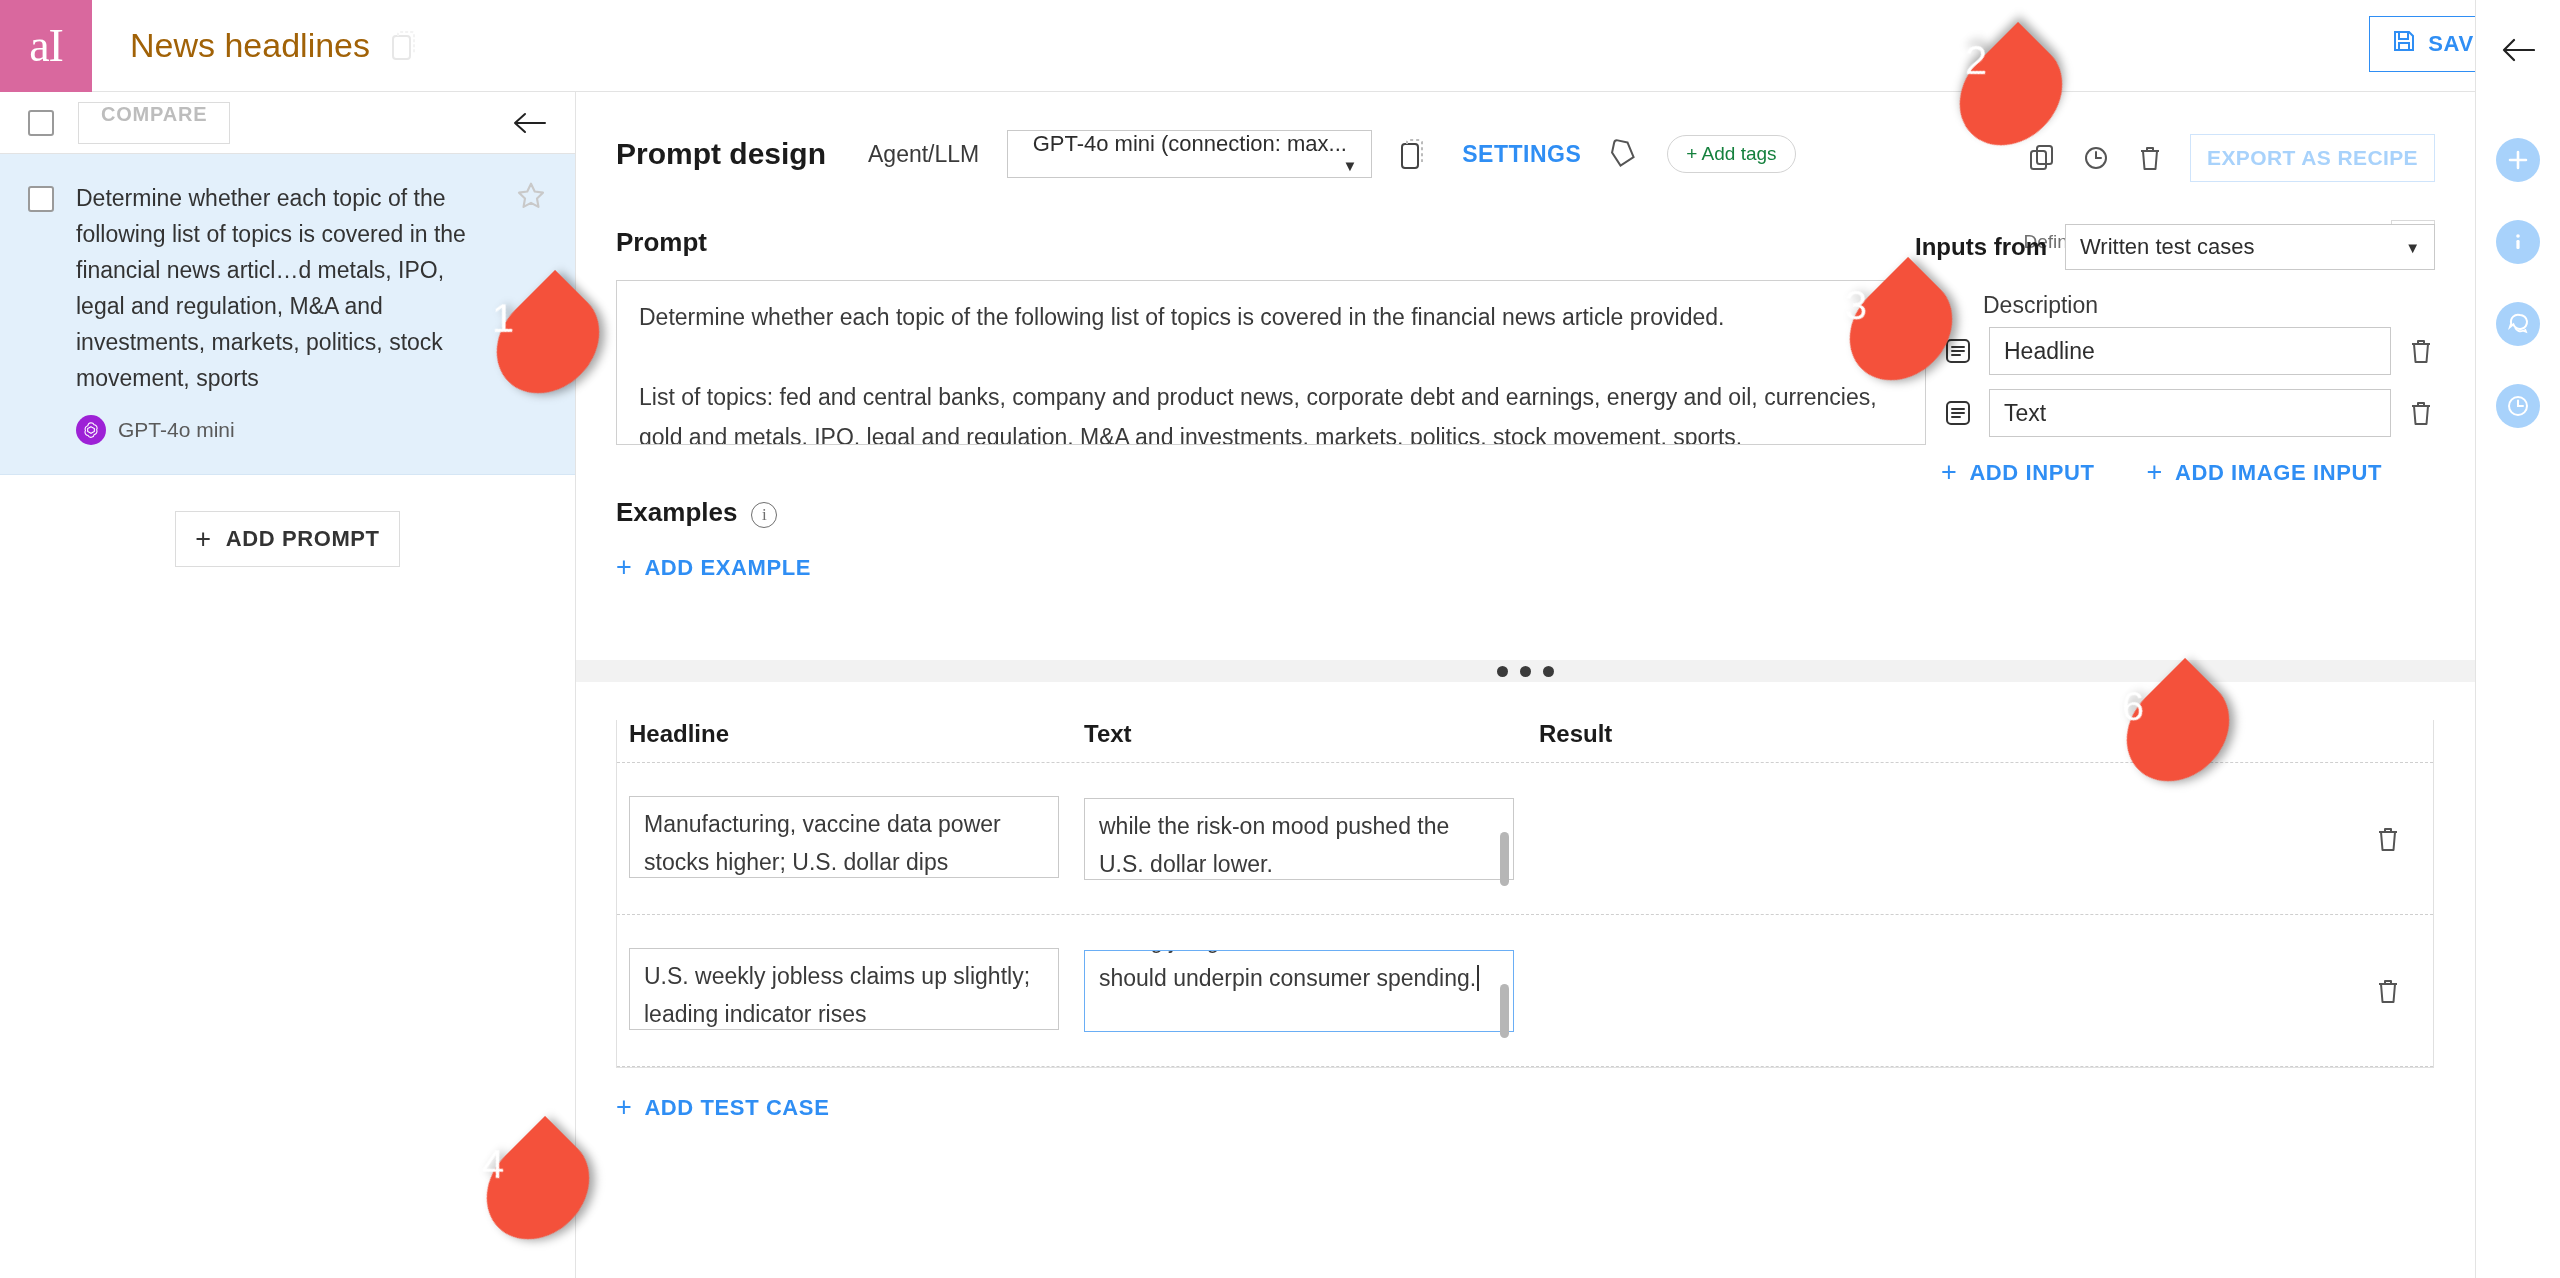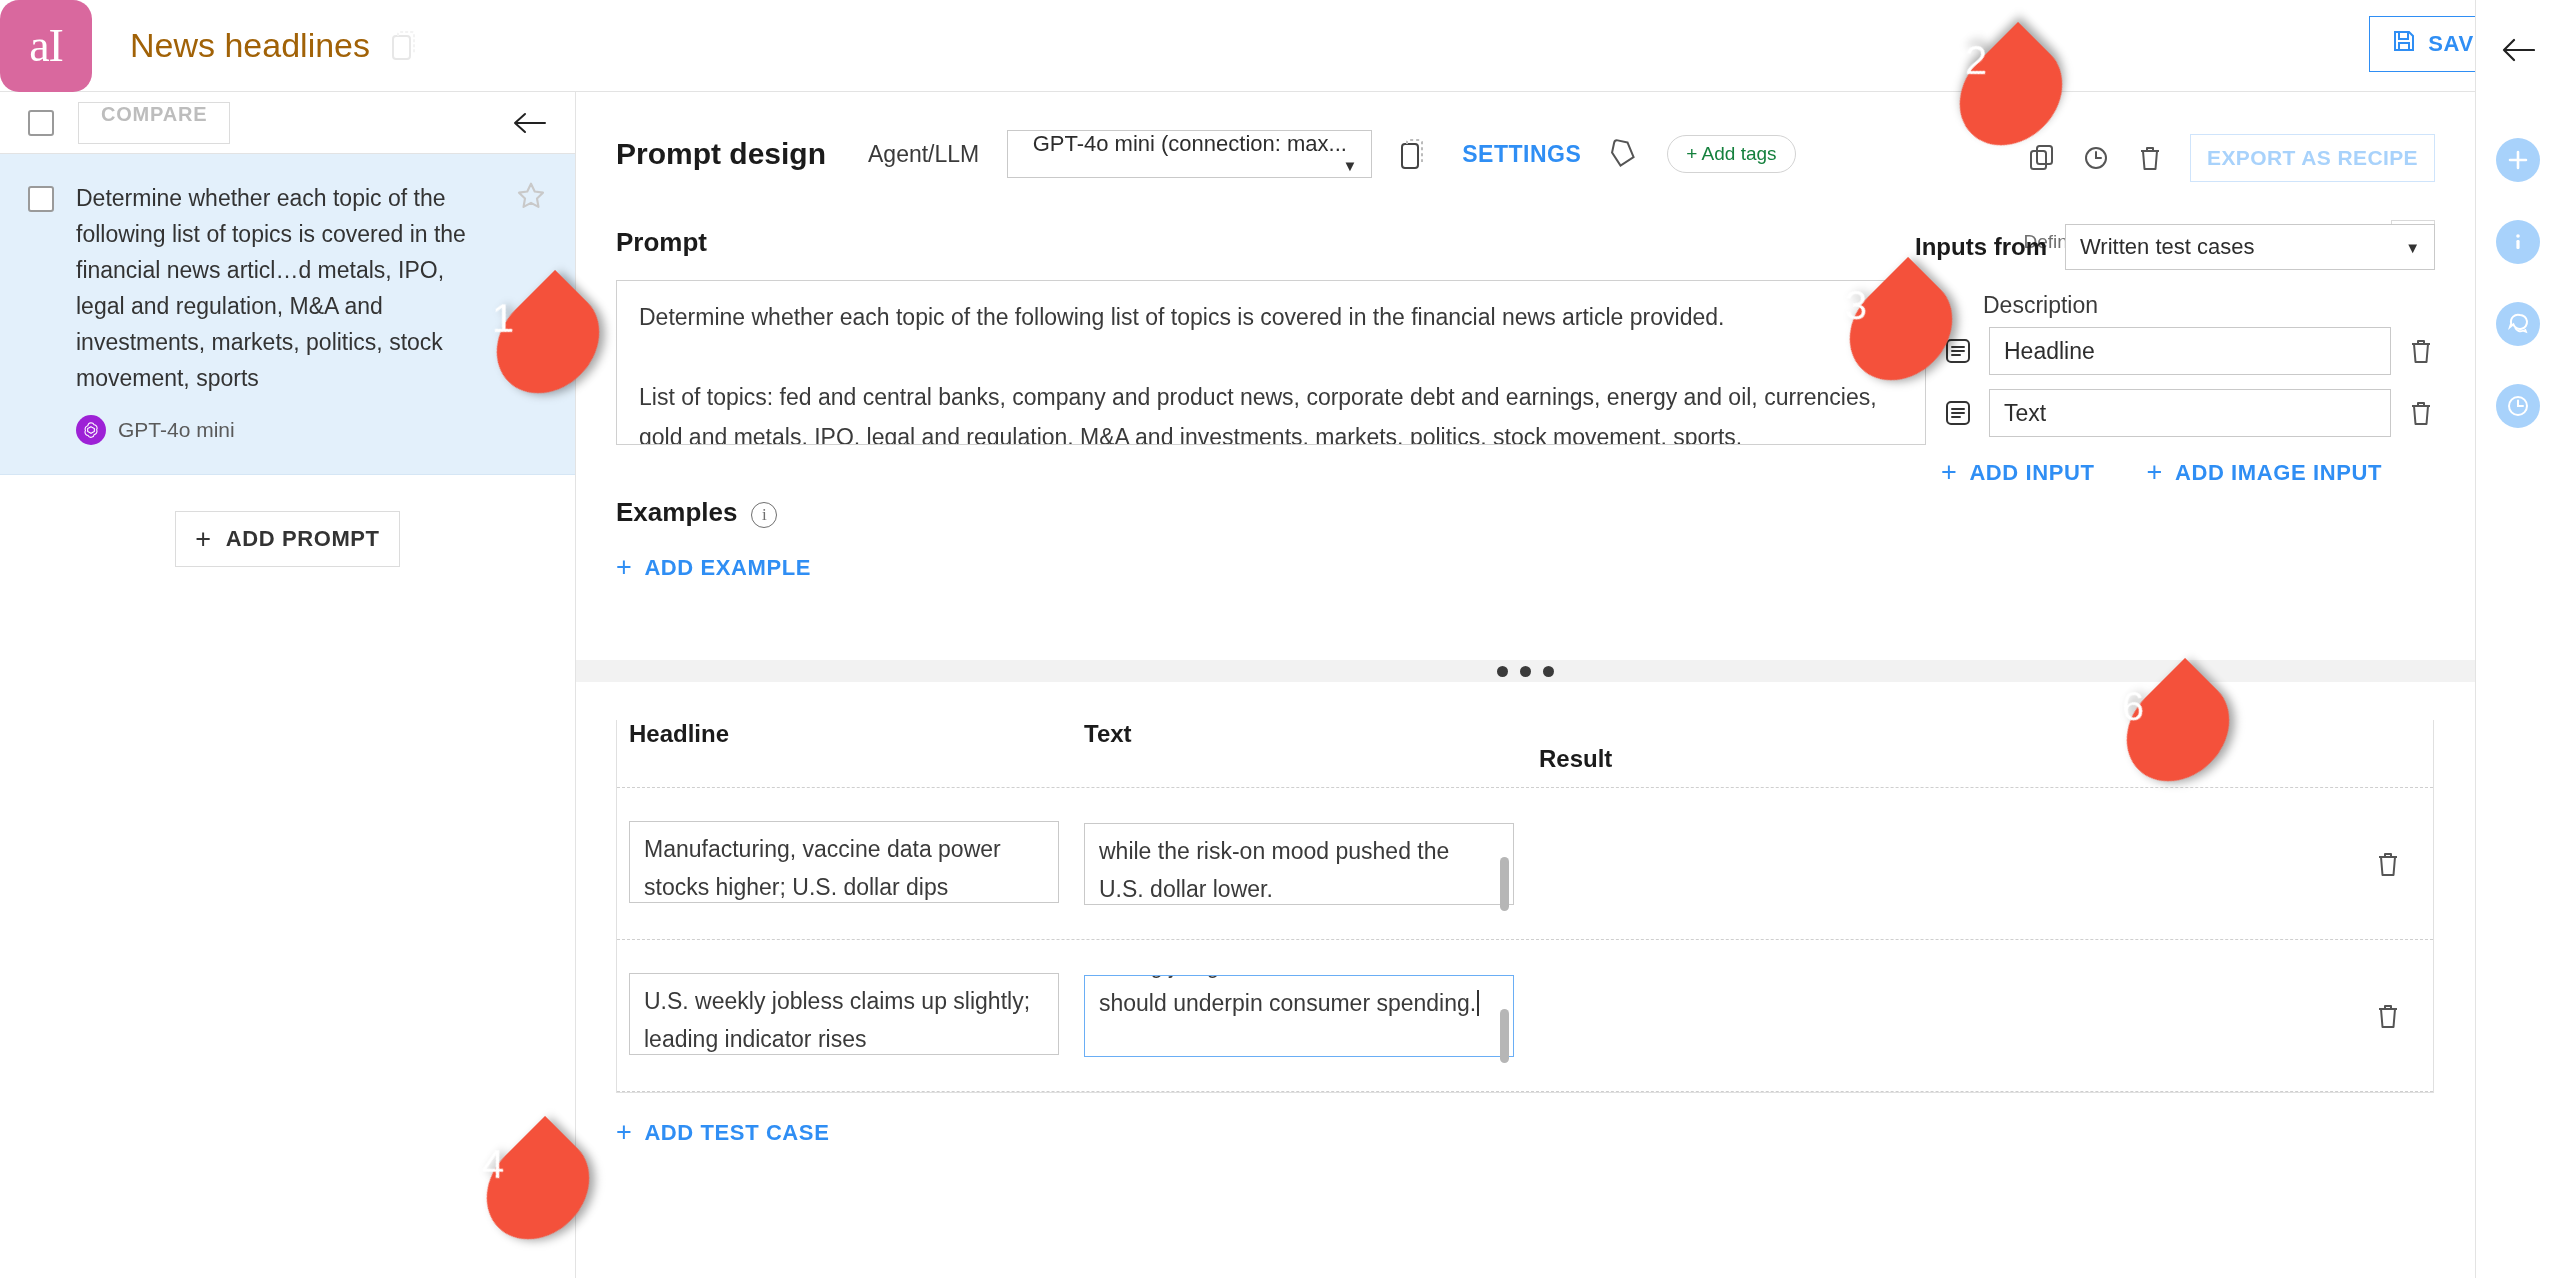--- a/index.html
+++ b/index.html
@@ -16,21 +16,21 @@
   
   .topbar {
     position:absolute; left:0; top:0; width:2475px; height:92px;
     background:#fff; border-bottom:1px solid #e3e3e3;
     display:flex; align-items:center;
   }
   .logo {
     width:92px; height:92px; background:#d9689e;
     display:flex; align-items:center; justify-content:center;
     color:#fff; font-size:46px; font-family:"Liberation Serif", serif;
-    letter-spacing:-1px; font-weight:400;border-radius:19px;
+    letter-spacing:-1px; font-weight:400;
   }
   .doc-title {
     margin-left:38px; font-size:34px; color:#a16207; font-weight:400;
   }
   .title-copy-icon { margin-left:22px; opacity:.35; display:flex; align-items:center; }
   .save-btn {
     position:absolute; right:48px; top:16px;
     height:56px; padding:0 22px;
     border:1px solid #2f8ef4; color:#2f8ef4; background:#fff;
     display:flex; align-items:center; gap:12px;
@@ -169,21 +169,21 @@
     margin-left:auto; background:#2f8ef4; color:#fff; border:none;
     height:50px; padding:0 24px; display:flex; align-items:center; gap:14px;
     font-size:22px; font-weight:700; letter-spacing:.6px; cursor:pointer;
     font-family:"Liberation Sans", sans-serif;
   }
   .tbl { margin:38px 40px 0 40px; width:1818px; border:1px solid #e0e0e0; border-top:none; }
   .thead { display:flex; border-bottom:1px dashed #cfcfcf; }
   .th { font-size:24px; font-weight:700; color:#1b1b1b; padding:0 0 14px 12px; }
   .col-h { width:455px; }
   .col-t { width:455px; }
-  .col-r { flex:1;margin-top:25px; }
+  .col-r { flex:1; }
   .col-x { width:90px; }
   .trow { display:flex; border-bottom:1px dashed #cfcfcf; min-height:152px; align-items:center; }
   .cell { padding:18px 12px; }
   .ta {
     width:430px; height:82px; border:1px solid #c9c9c9; background:#fff;
     padding:8px 14px; font-size:23px; line-height:38px; color:#3a3a3a;
     font-family:"Liberation Sans", sans-serif; resize:none; overflow:hidden; position:relative;
   }
   .ta.focused { border:1px solid #6aaef5; }
   .ta-scroll {

